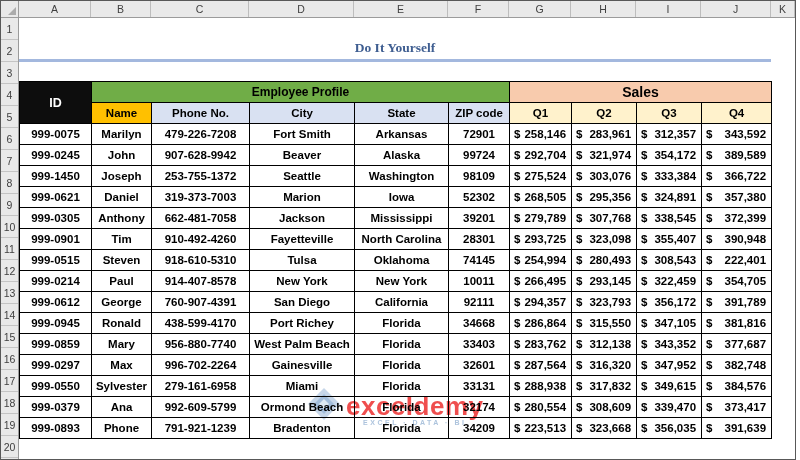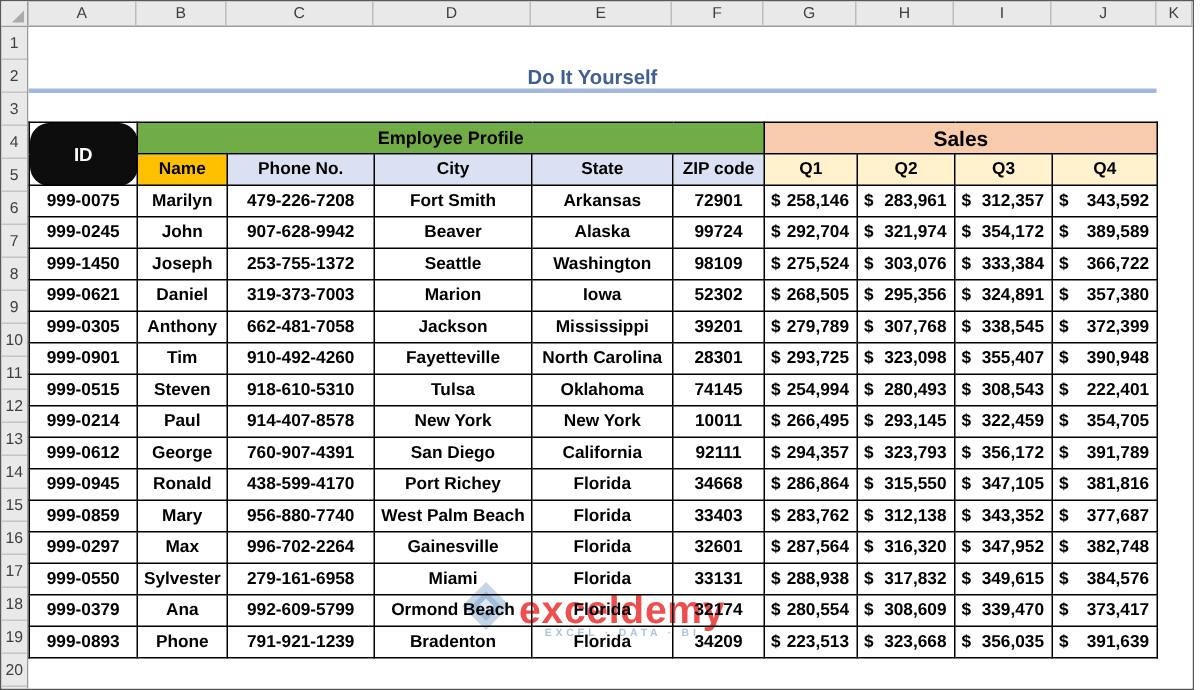--- a/index.html
+++ b/index.html
@@ -20,31 +20,31 @@
   .colheads { display:flex; flex:1; }
 
   
   .body { display:flex; height:441px; }
   .rowheads { width:18px; background:#E9E9E9; border-right:1px solid #9b9b9b; }
   .rowhead { height:22px; display:flex; align-items:center; justify-content:center;
              font-size:10.5px; color:#404040; border-bottom:1px solid #c4c4c4; }
   .grid { position:relative; flex:1; background:#fff; }
 
   .row1-spacer { height:22px; }
-  .title-row { width:752px; height:22px; display:flex; align-items:flex-end;
-               justify-content:center; border-bottom:3px solid var(--title-underline,#A3B8DE); }
+  .title-row { width:752px; height:22px; display:flex; align-items:flex-start;
+               justify-content:center; border-bottom:3px solid var(--title-underline,#A3B8DE);font-family:Liberation Serif, serif; }
   .title-row span { font-size:13.5px; font-weight:bold; color:var(--title-text,#3F5E91); }
   .row3-spacer { height:19px; }
 
   
   table { border-collapse:collapse; table-layout:fixed; width:753px;
           font-size:11.5px; font-weight:bold; color:#000; }
   th, td { border:1px solid #000; height:21px; text-align:center;
            overflow:hidden; white-space:nowrap; padding:0 2px; }
-  .id-cell { background:var(--id-header-bg,#0d0d0d); color:#fff; font-size:12.5px;border-radius:13px; }
+  .id-cell { background:var(--id-header-bg,#0d0d0d); color:#fff; font-size:12.5px; }
   .grp-emp   { background:var(--employee-header-bg,#70AD47); font-size:12px; }
   .grp-sales { background:var(--sales-header-bg,#F8CBAD);   font-size:14px; }
   .sub-name  { background:var(--name-header-bg,#FFC000);margin-left:24px; }
   .sub-blue  { background:var(--profile-subheader-bg,#D9E1F2); }
   .sub-cream { background:var(--quarter-subheader-bg,#FFF2CC); }
   td.money { position:relative; text-align:right; padding:0 5px 0 14px; }
   td.money .cur { position:absolute; left:4px; top:50%; transform:translateY(-50%); }
 
   
   .watermark { position:absolute; left:288px; top:364px; display:flex;

